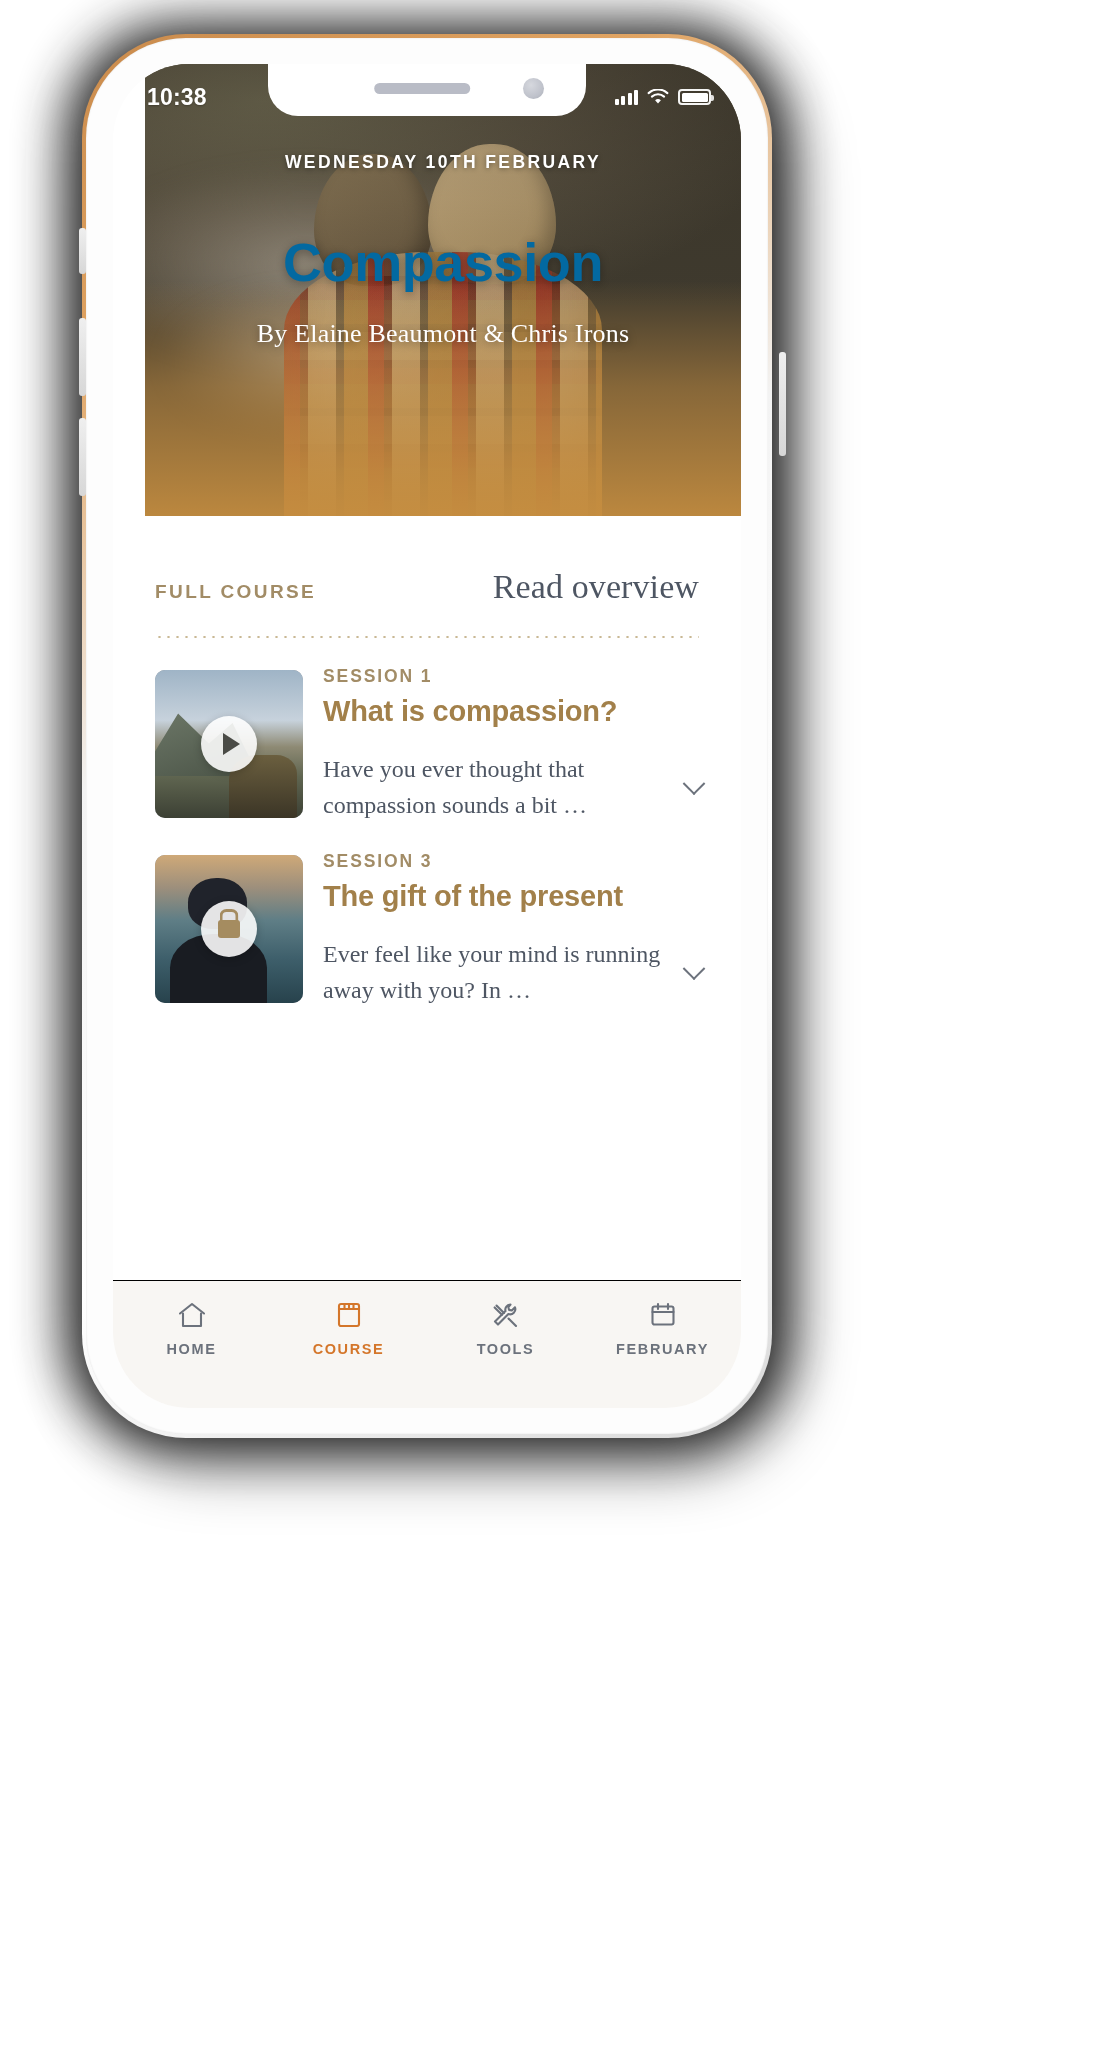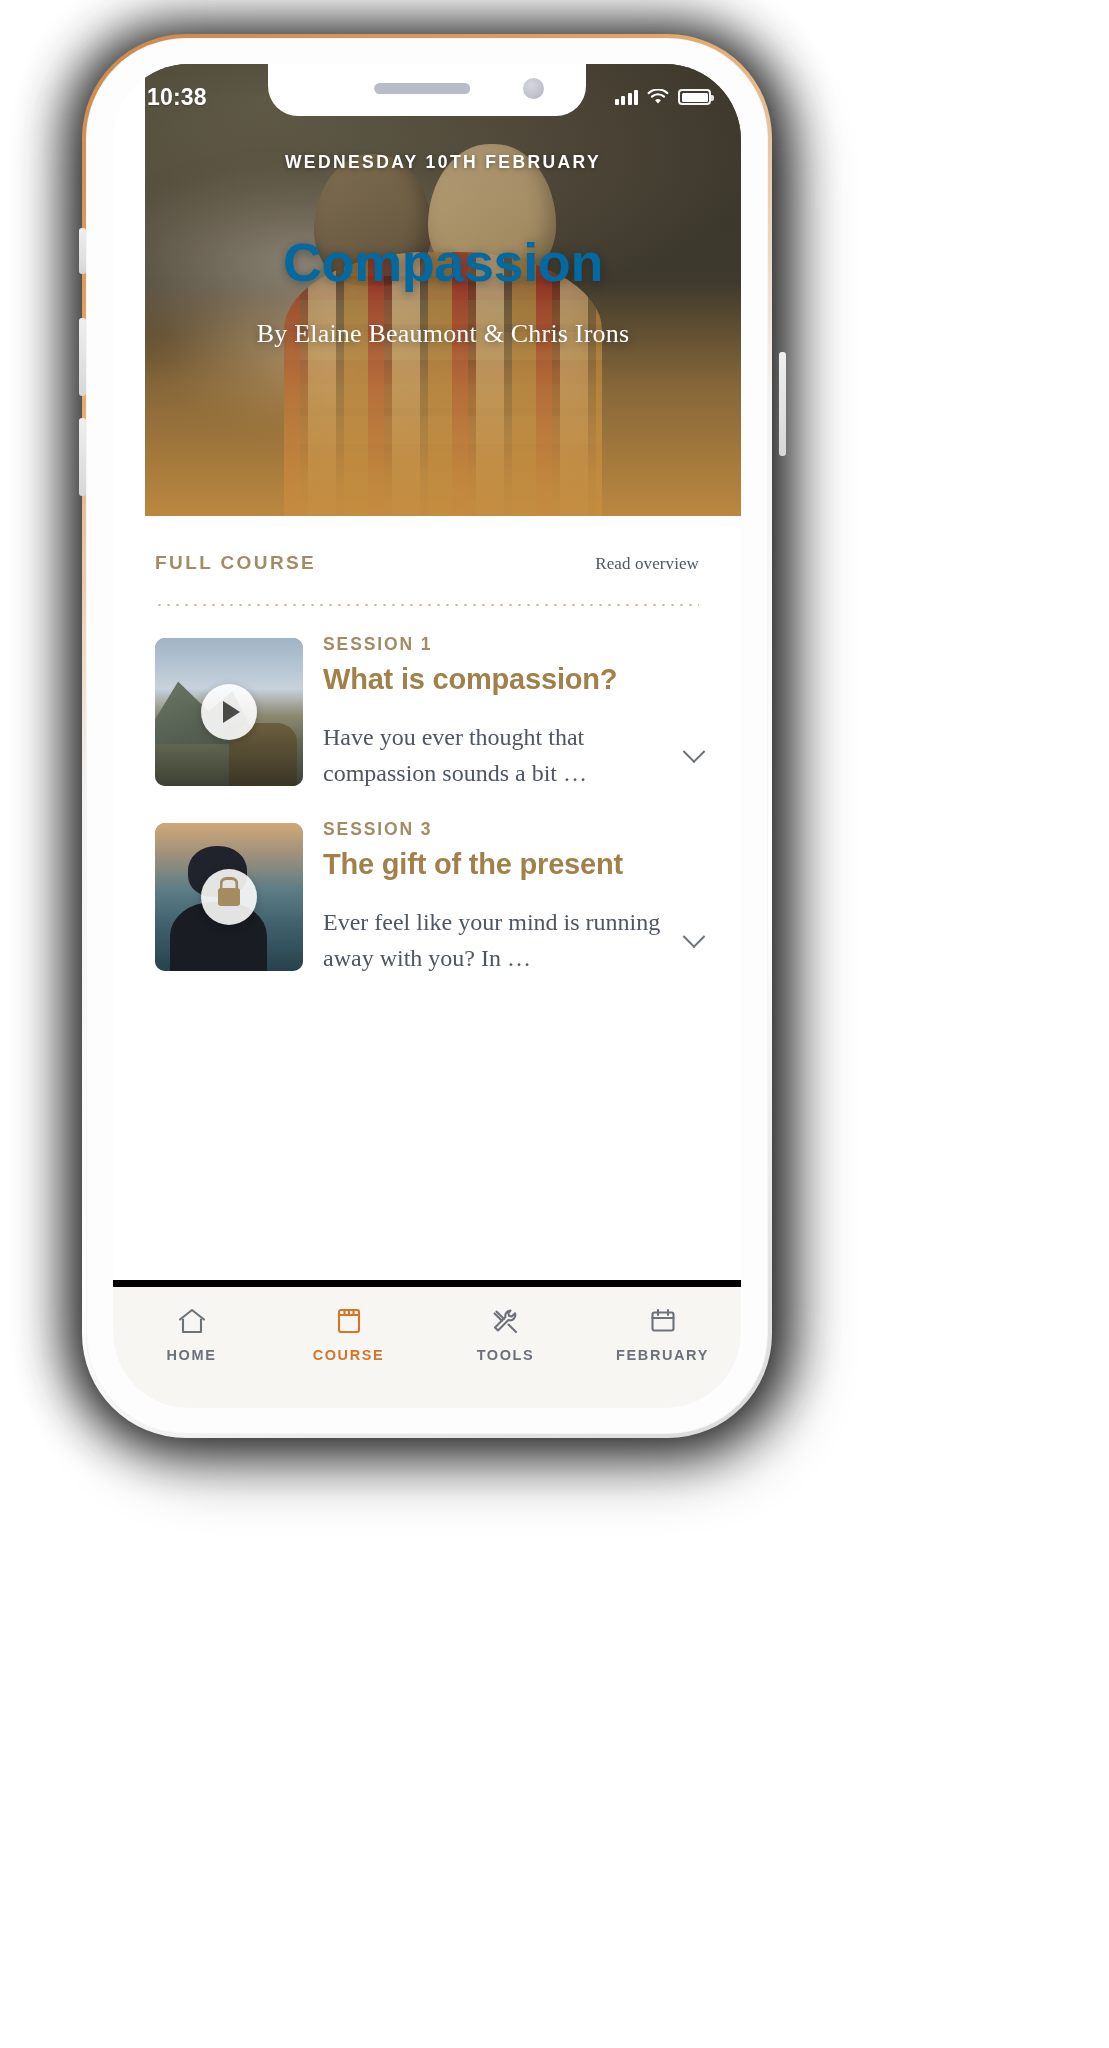--- a/index.html
+++ b/index.html
@@ -254,32 +254,32 @@
 
   
   .content {
     position: absolute;
     top: 452px; left: 0; right: 0; bottom: 0;
     background: #ffffff;
     overflow: hidden;
   }
   .section-head {
     display: flex; align-items: baseline; justify-content: space-between;
-    padding: 36px 42px 0 42px;
+    padding: 52px 42px 0 42px;
   }
   .section-label {
     color: #A28C66;
     font-size: 19px;
     font-weight: 700;
     letter-spacing: 2.4px;
   }
   .section-link {
     color: #4E5663;
     font-family: "Liberation Serif", serif;
-    font-size: 17px;
+    font-size: 34px;
     letter-spacing: .1px;
   }
   .divider {
     margin: 30px 42px 0 42px;
     height: 2px;
     background-image: radial-gradient(circle, #c9b894 1px, rgba(0,0,0,0) 1.3px);
     background-size: 9px 2px;
     background-repeat: repeat-x;
   }
 
@@ -418,21 +418,21 @@
     border-bottom: 2.6px solid #6c727c;
     transform: rotate(45deg) translate(-3px,-3px);
   }
 
   
   .tabbar {
     position: absolute;
     left: 0; right: 0; bottom: 0;
     height: 128px;
     background: #F8F6F3;
-    border-top: 7px solid #000000;
+    border-top: 1px solid #000000;
     display: flex;
     align-items: flex-start;
     padding-top: 20px;
     z-index: 30;
   }
   .tab {
     flex: 1 1 0;
     display: flex; flex-direction: column; align-items: center; gap: 12px;
     color: #6C727C;
   }

